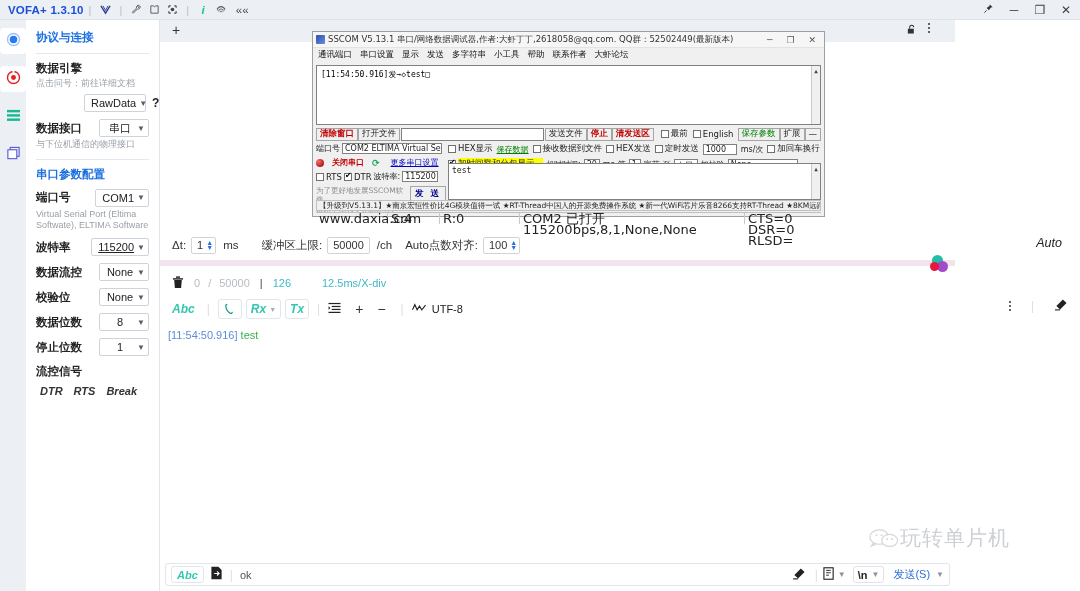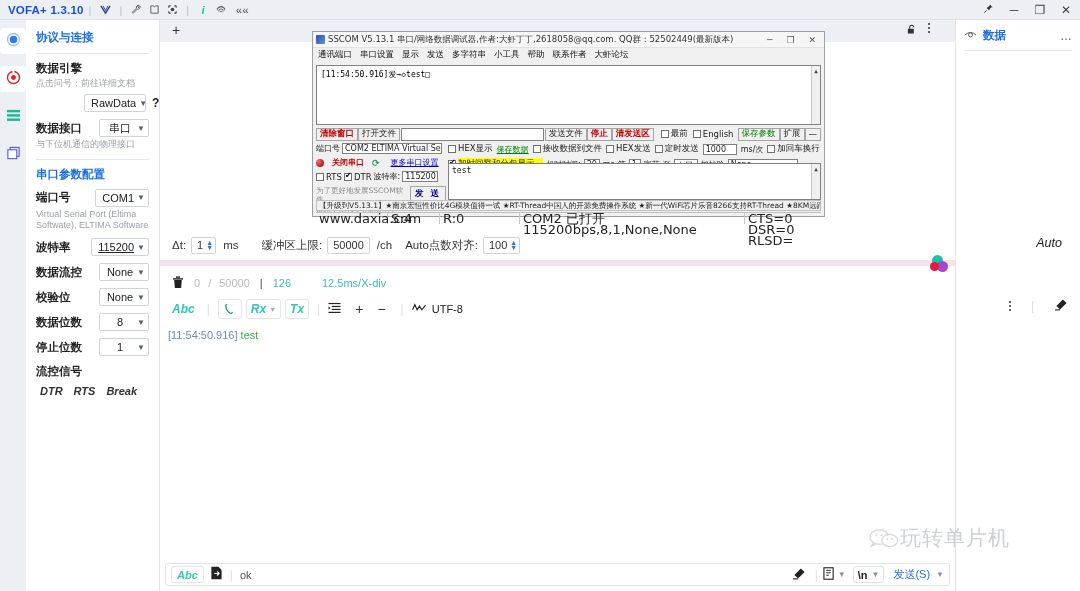--- a/index.html
+++ b/index.html
@@ -336,33 +336,20 @@
         <rect x="2" y="5.2" width="6.5" height="5.2" fill="#333"></rect>
         <path d="M4 5.2 V3.6a2.2 2.2 0 0 1 4.4 0" fill="none" stroke="#333" stroke-width="1.1"></path>
       </svg>
   </div>
   <div class="tab-dots">
     <div style="width:2px;height:2px;background:#333;border-radius:50%;margin-bottom:2px;"></div>
     <div style="width:2px;height:2px;background:#333;border-radius:50%;margin-bottom:2px;"></div>
     <div style="width:2px;height:2px;background:#333;border-radius:50%;"></div>
   </div>
 
-  <div class="rpanel">
-    <div class="rp-head">
-      <span>
-        <svg width="13" height="10" viewBox="0 0 14 10">
-            <path d="M1 5 Q7 -0.5 13 5" fill="none" stroke="#555" stroke-width="1"></path>
-            <circle cx="7" cy="5" r="2.1" fill="none" stroke="#555" stroke-width="1"></circle>
-          </svg>
-      </span>
-      <span class="rp-title">数据</span>
-      <span class="rp-dots">…</span>
-    </div>
-    <div class="rp-hr"></div>
-  </div>
 
   <div class="sscom">
     <div class="ss-title">
       <span class="ss-logo"></span>
       <span style="overflow:hidden;white-space:nowrap;">SSCOM V5.13.1 串口/网络数据调试器,作者:大虾丁丁,2618058@qq.com. QQ群：52502449(最新版本)</span>
       <span class="ss-win">
         <span>─</span>
         <span>❐</span>
         <span>✕</span>
       </span>

